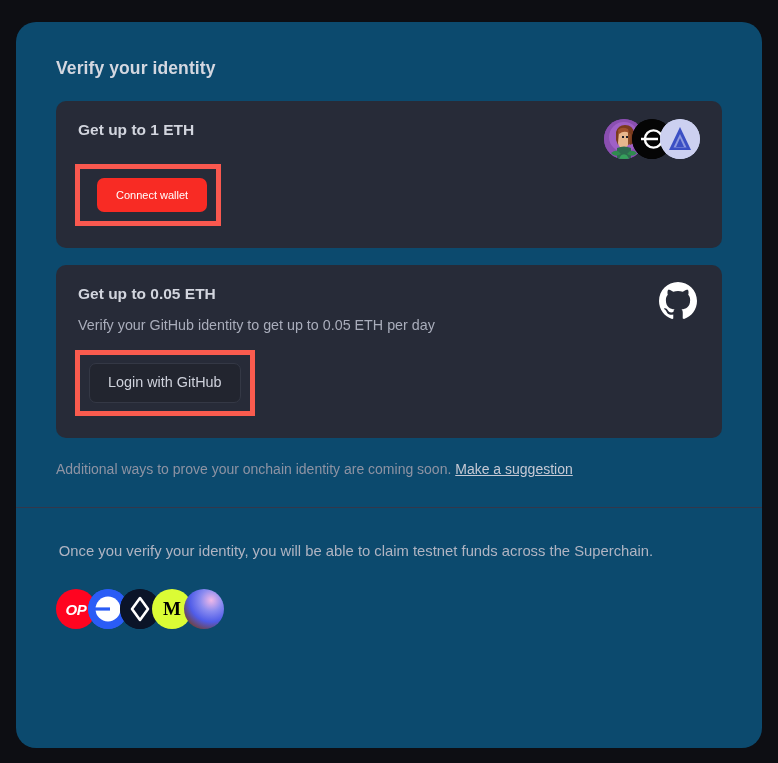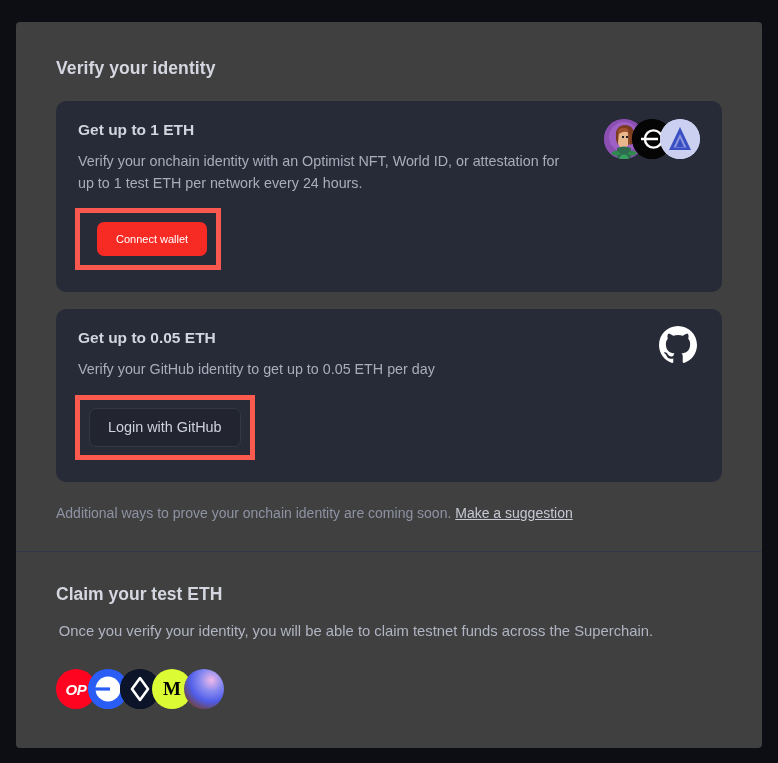--- a/index.html
+++ b/index.html
@@ -19,22 +19,22 @@
     background: #0d0e13;
   }
 
   
   .panel {
     position: absolute;
     left: 16px;
     top: 22px;
     width: 746px;
     height: 726px;
-    background: #404040;
-    border-radius: 4px;
+    background: #0c4a6e;
+    border-radius: 20px;
     overflow: hidden;
   }
 
   .panel-top {
     padding: 36px 40px 0 40px;
   }
 
   .section-title {
     font-size: 17.5px;
     font-weight: bold;
@@ -204,21 +204,20 @@
   <div class="panel">
 
     <div class="panel-top panel-top-inner">
 
       <div class="section-title">Verify your identity</div>
 
       <div class="card">
 
         <div class="card-title">Get up to 1 ETH</div>
 
-        <div class="card-desc">Verify your onchain identity with an Optimist NFT, World ID, or attestation for up to 1 test ETH per network every 24 hours.</div>
 
         <div class="hl">
           <button class="btn-primary">Connect wallet</button>
         </div>
 
         <div class="icon-cluster">
 
           <div class="ic ic-optimist">
             <svg width="40" height="40" viewBox="0 0 40 40">
               <rect width="40" height="40" fill="#8a4fb0"></rect>
@@ -282,21 +281,20 @@
       <div class="note">
         <span>Additional ways to prove your onchain identity are coming soon.</span>
         <a>Make a suggestion</a>
       </div>
     </div>
 
     <div class="divider"></div>
 
     <div class="panel-bottom">
 
-      <div class="claim-title">Claim your test ETH</div>
 
       <div class="claim-desc">Once you verify your identity, you will be able to claim testnet funds across the Superchain.</div>
 
       <div class="chain-row">
 
         <div class="chain chain-op">
           <span>OP</span>
         </div>
 
         <div class="chain chain-base">

